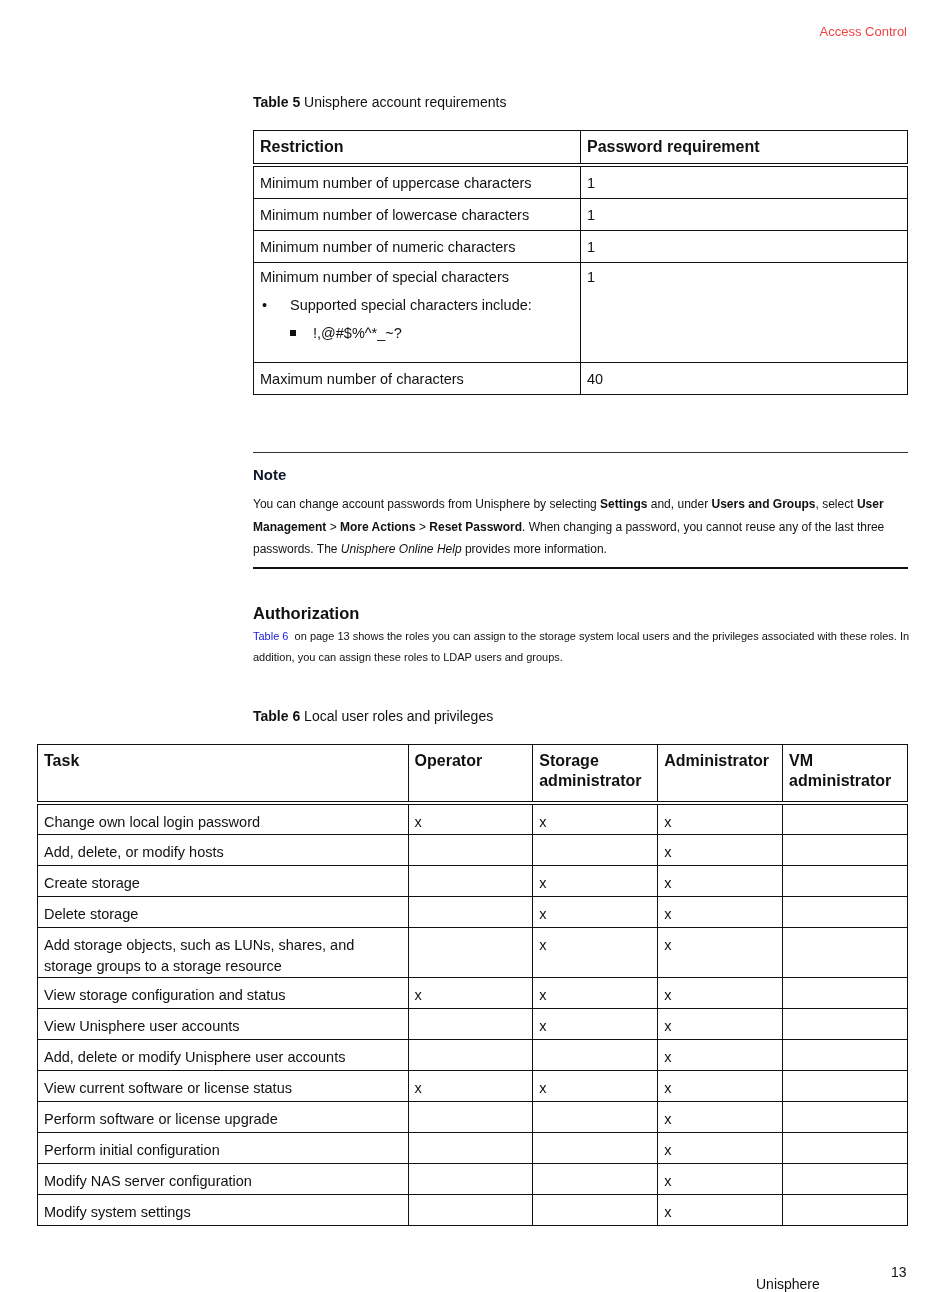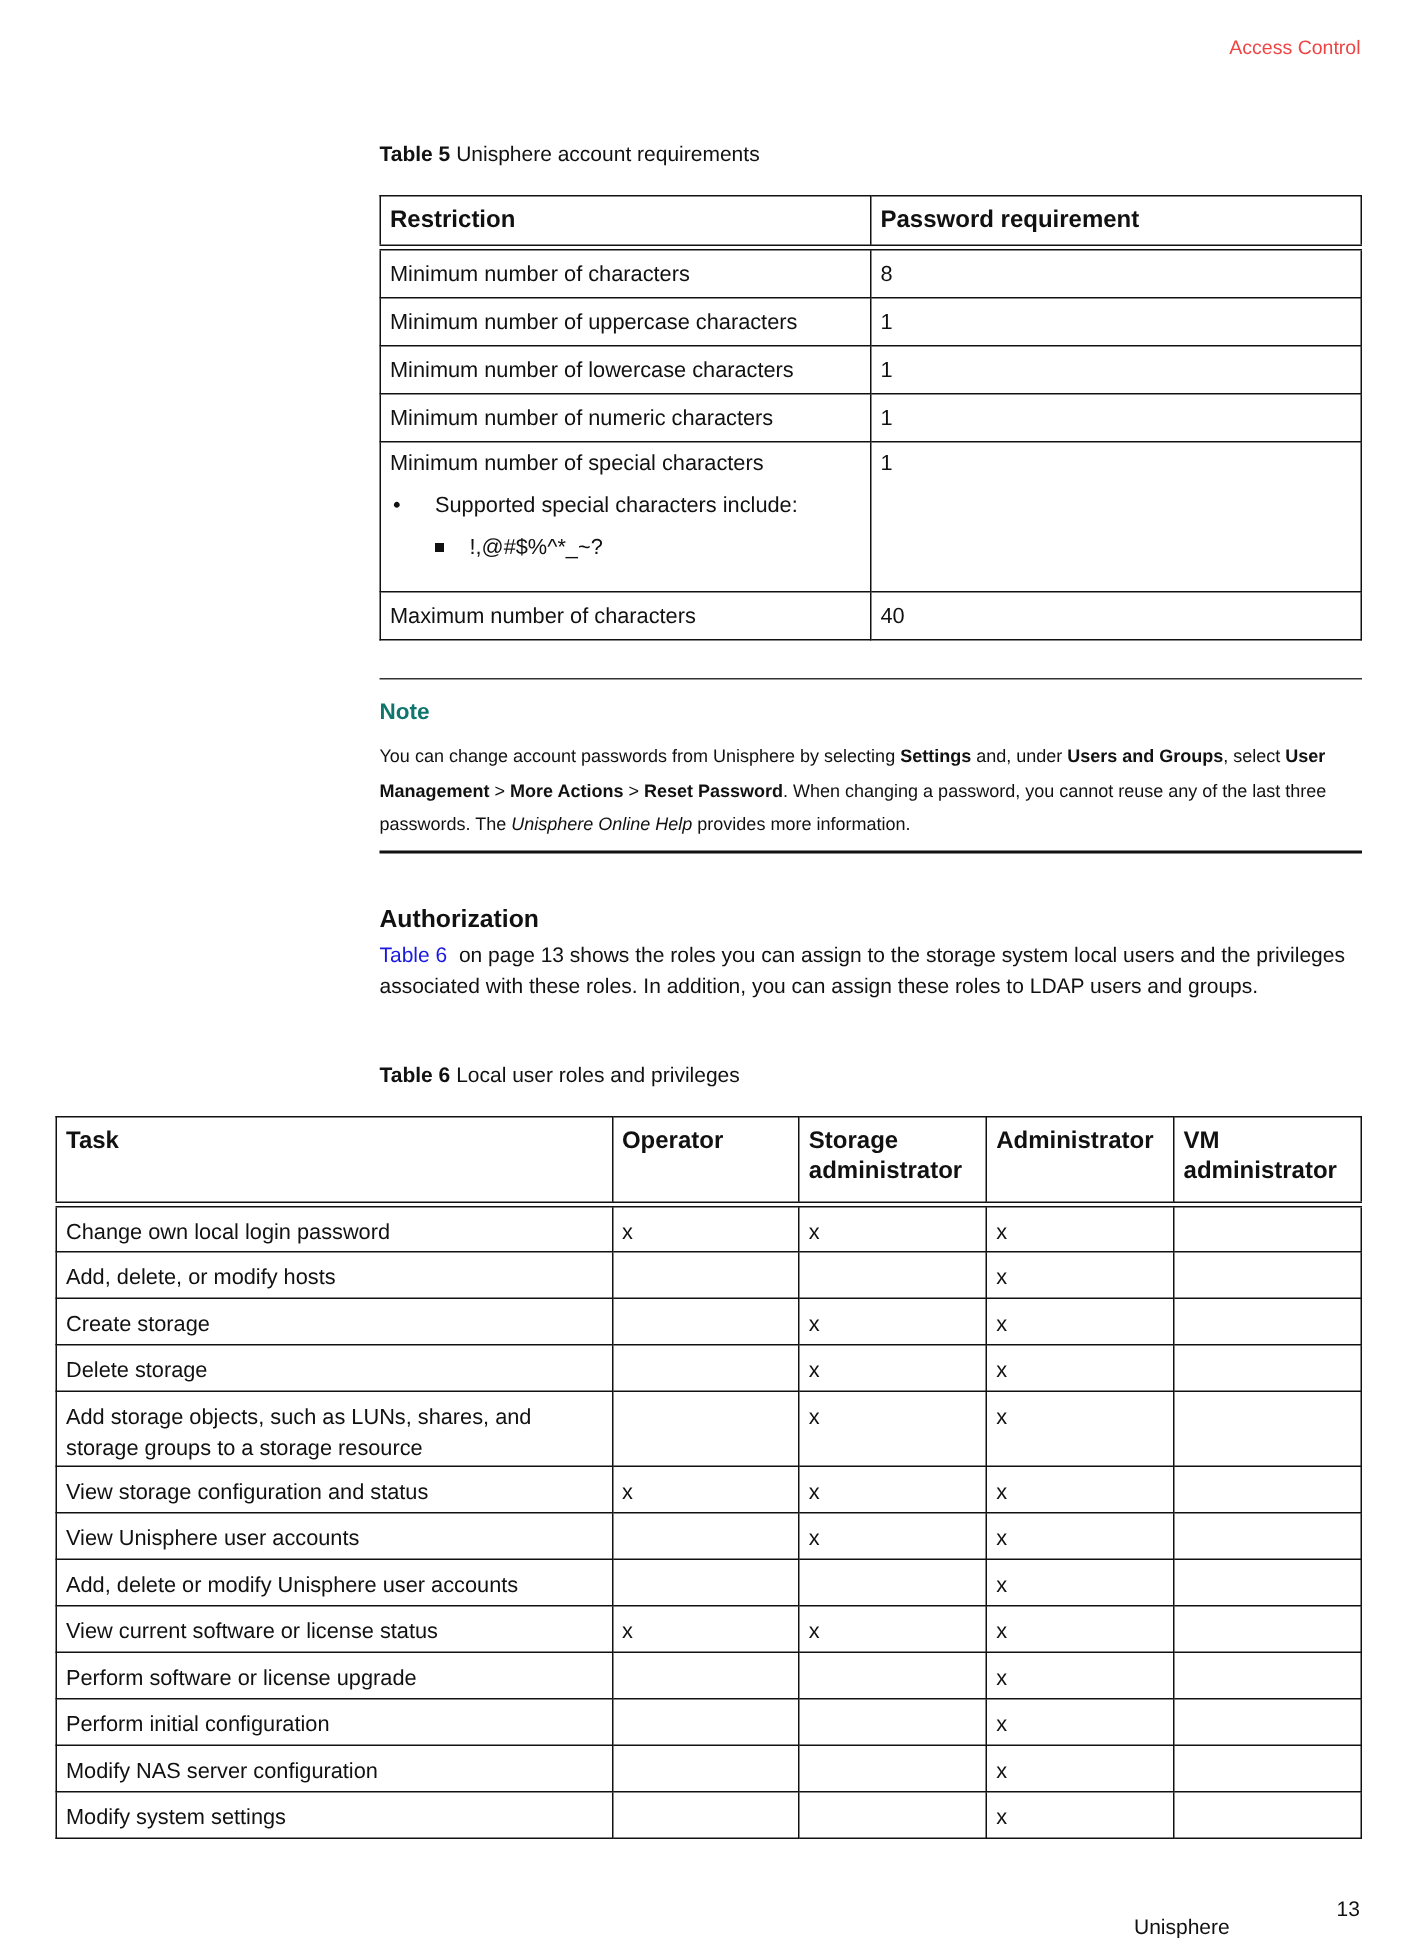--- a/index.html
+++ b/index.html
@@ -26,26 +26,26 @@
   #t5 .col1 { width: 314px; margin-left: 28px; }
   .bullet-row { display: flex; align-items: center; margin-top: 12px; }
   .bullet-row .dot { width: 28px; padding-left: 2px; }
   .sub-row { display: flex; align-items: center; margin-top: 12px; padding-left: 30px; }
   .sub-row .sq { display: inline-block; width: 6px; height: 6px; background: #111; margin-right: 17px; }
 
   .note-box {
     position: absolute; left: 253px; top: 452px; width: 655px;
     border-top: 1.5px solid #333; border-bottom: 2px solid #111; padding-bottom: 6px;
   }
-  .note-label { color: #0f766e; font-weight: bold; font-size: 15px; margin-top: 13px; }
+  .note-label { color: #0f172a; font-weight: bold; font-size: 15px; margin-top: 13px; }
   .note-text { font-size: 12px; line-height: 22.5px; margin-top: 10px; }
   .note-text b { font-weight: bold; }
 
   .auth-head { position: absolute; left: 253px; top: 604px; font-weight: bold; font-size: 16.5px; }
-  .auth-text { position: absolute; left: 253px; top: 626px; width: 660px; font-size: 14px; line-height: 21px; }
+  .auth-text { position: absolute; left: 253px; top: 626px; width: 660px; font-size: 11px; line-height: 21px; }
   .link { color: #1a1adf; }
 
   #t6 { left: 37px; top: 744px; width: 871px; }
   #t6 th { height: 50px; font-size: 16px; padding-top: 6px; line-height: 20px; }
   #t6 td { height: 31px; padding-top: 7px; font-size: 14.5px; line-height: 21px; box-sizing: border-box; }
   #t6 .c-task { width: 360px; }
   #t6 .c-role { width: 112px; }
   .mark { font-size: 13px; }
 
   .footer-title { position: absolute; top: 1264px; left: 756px; font-size: 14px; margin-top: 12px; }
@@ -62,24 +62,20 @@
 </div>
 
 <table id="t5">
   <thead>
     <tr>
       <th class="col1">Restriction</th>
       <th>Password requirement</th>
     </tr>
   </thead>
   <tbody>
-    <tr>
-      <td>Minimum number of characters</td>
-      <td>8</td>
-    </tr>
     <tr>
       <td>Minimum number of uppercase characters</td>
       <td>1</td>
     </tr>
     <tr>
       <td>Minimum number of lowercase characters</td>
       <td>1</td>
     </tr>
     <tr>
       <td>Minimum number of numeric characters</td>

